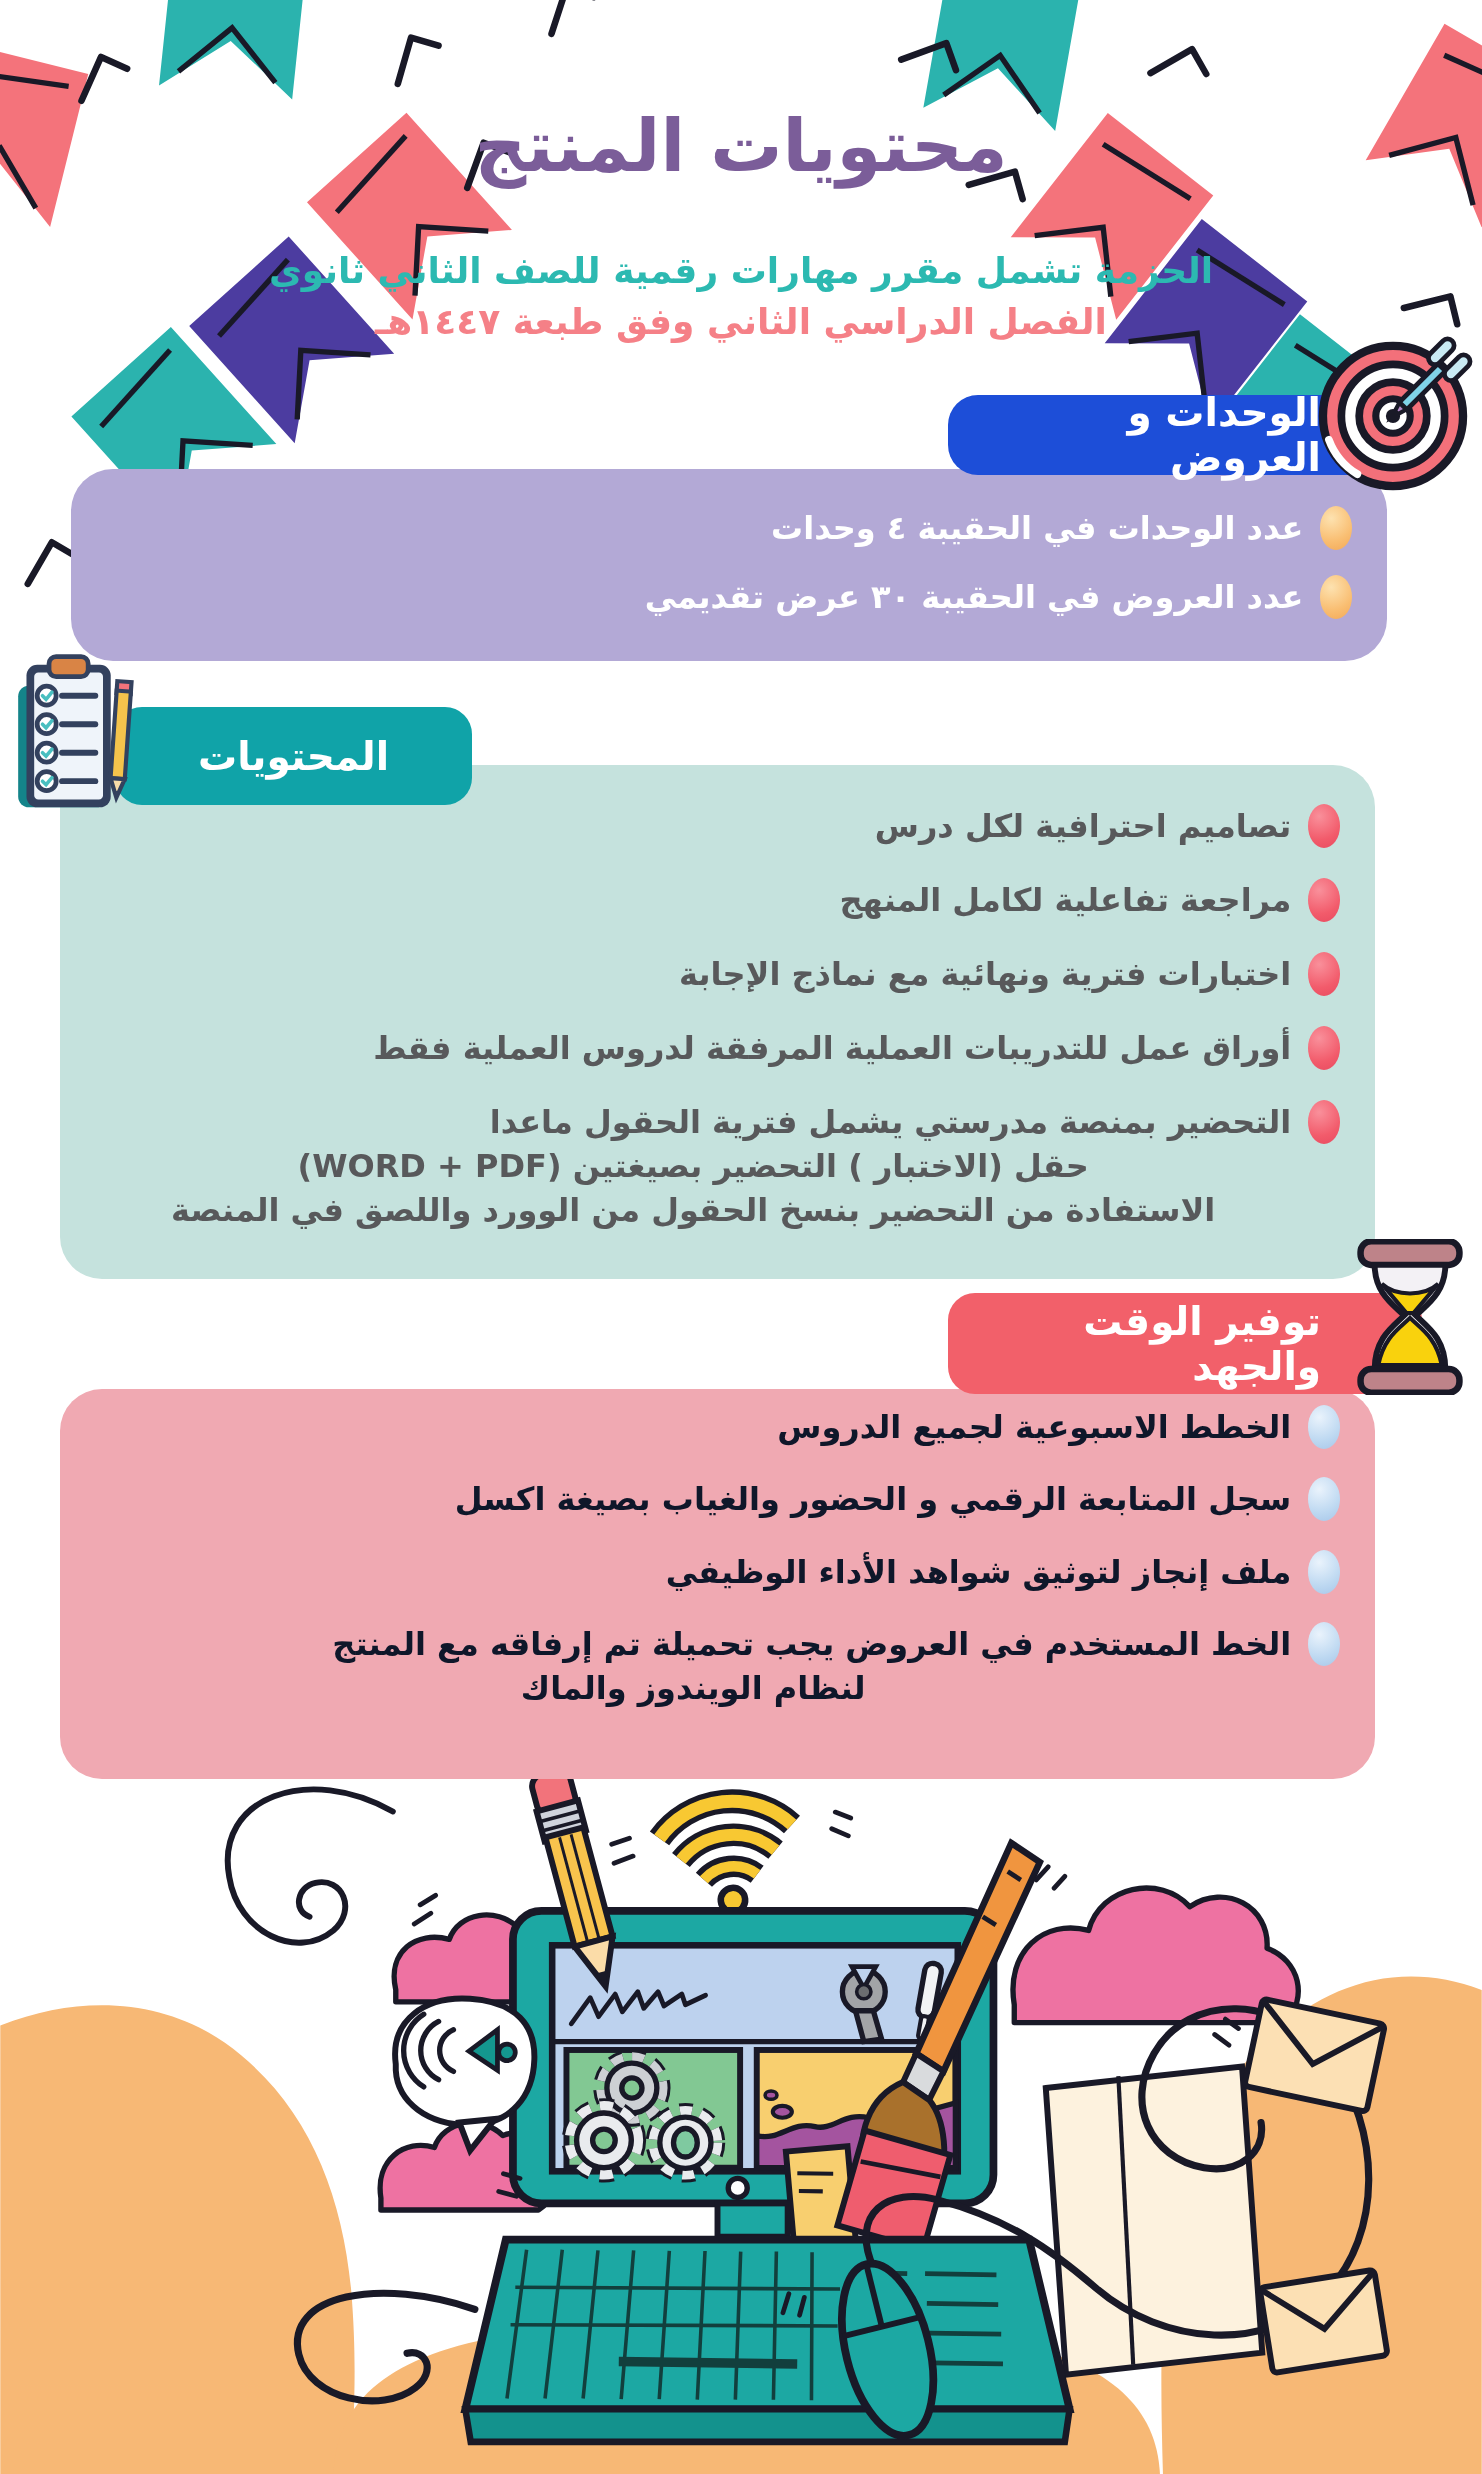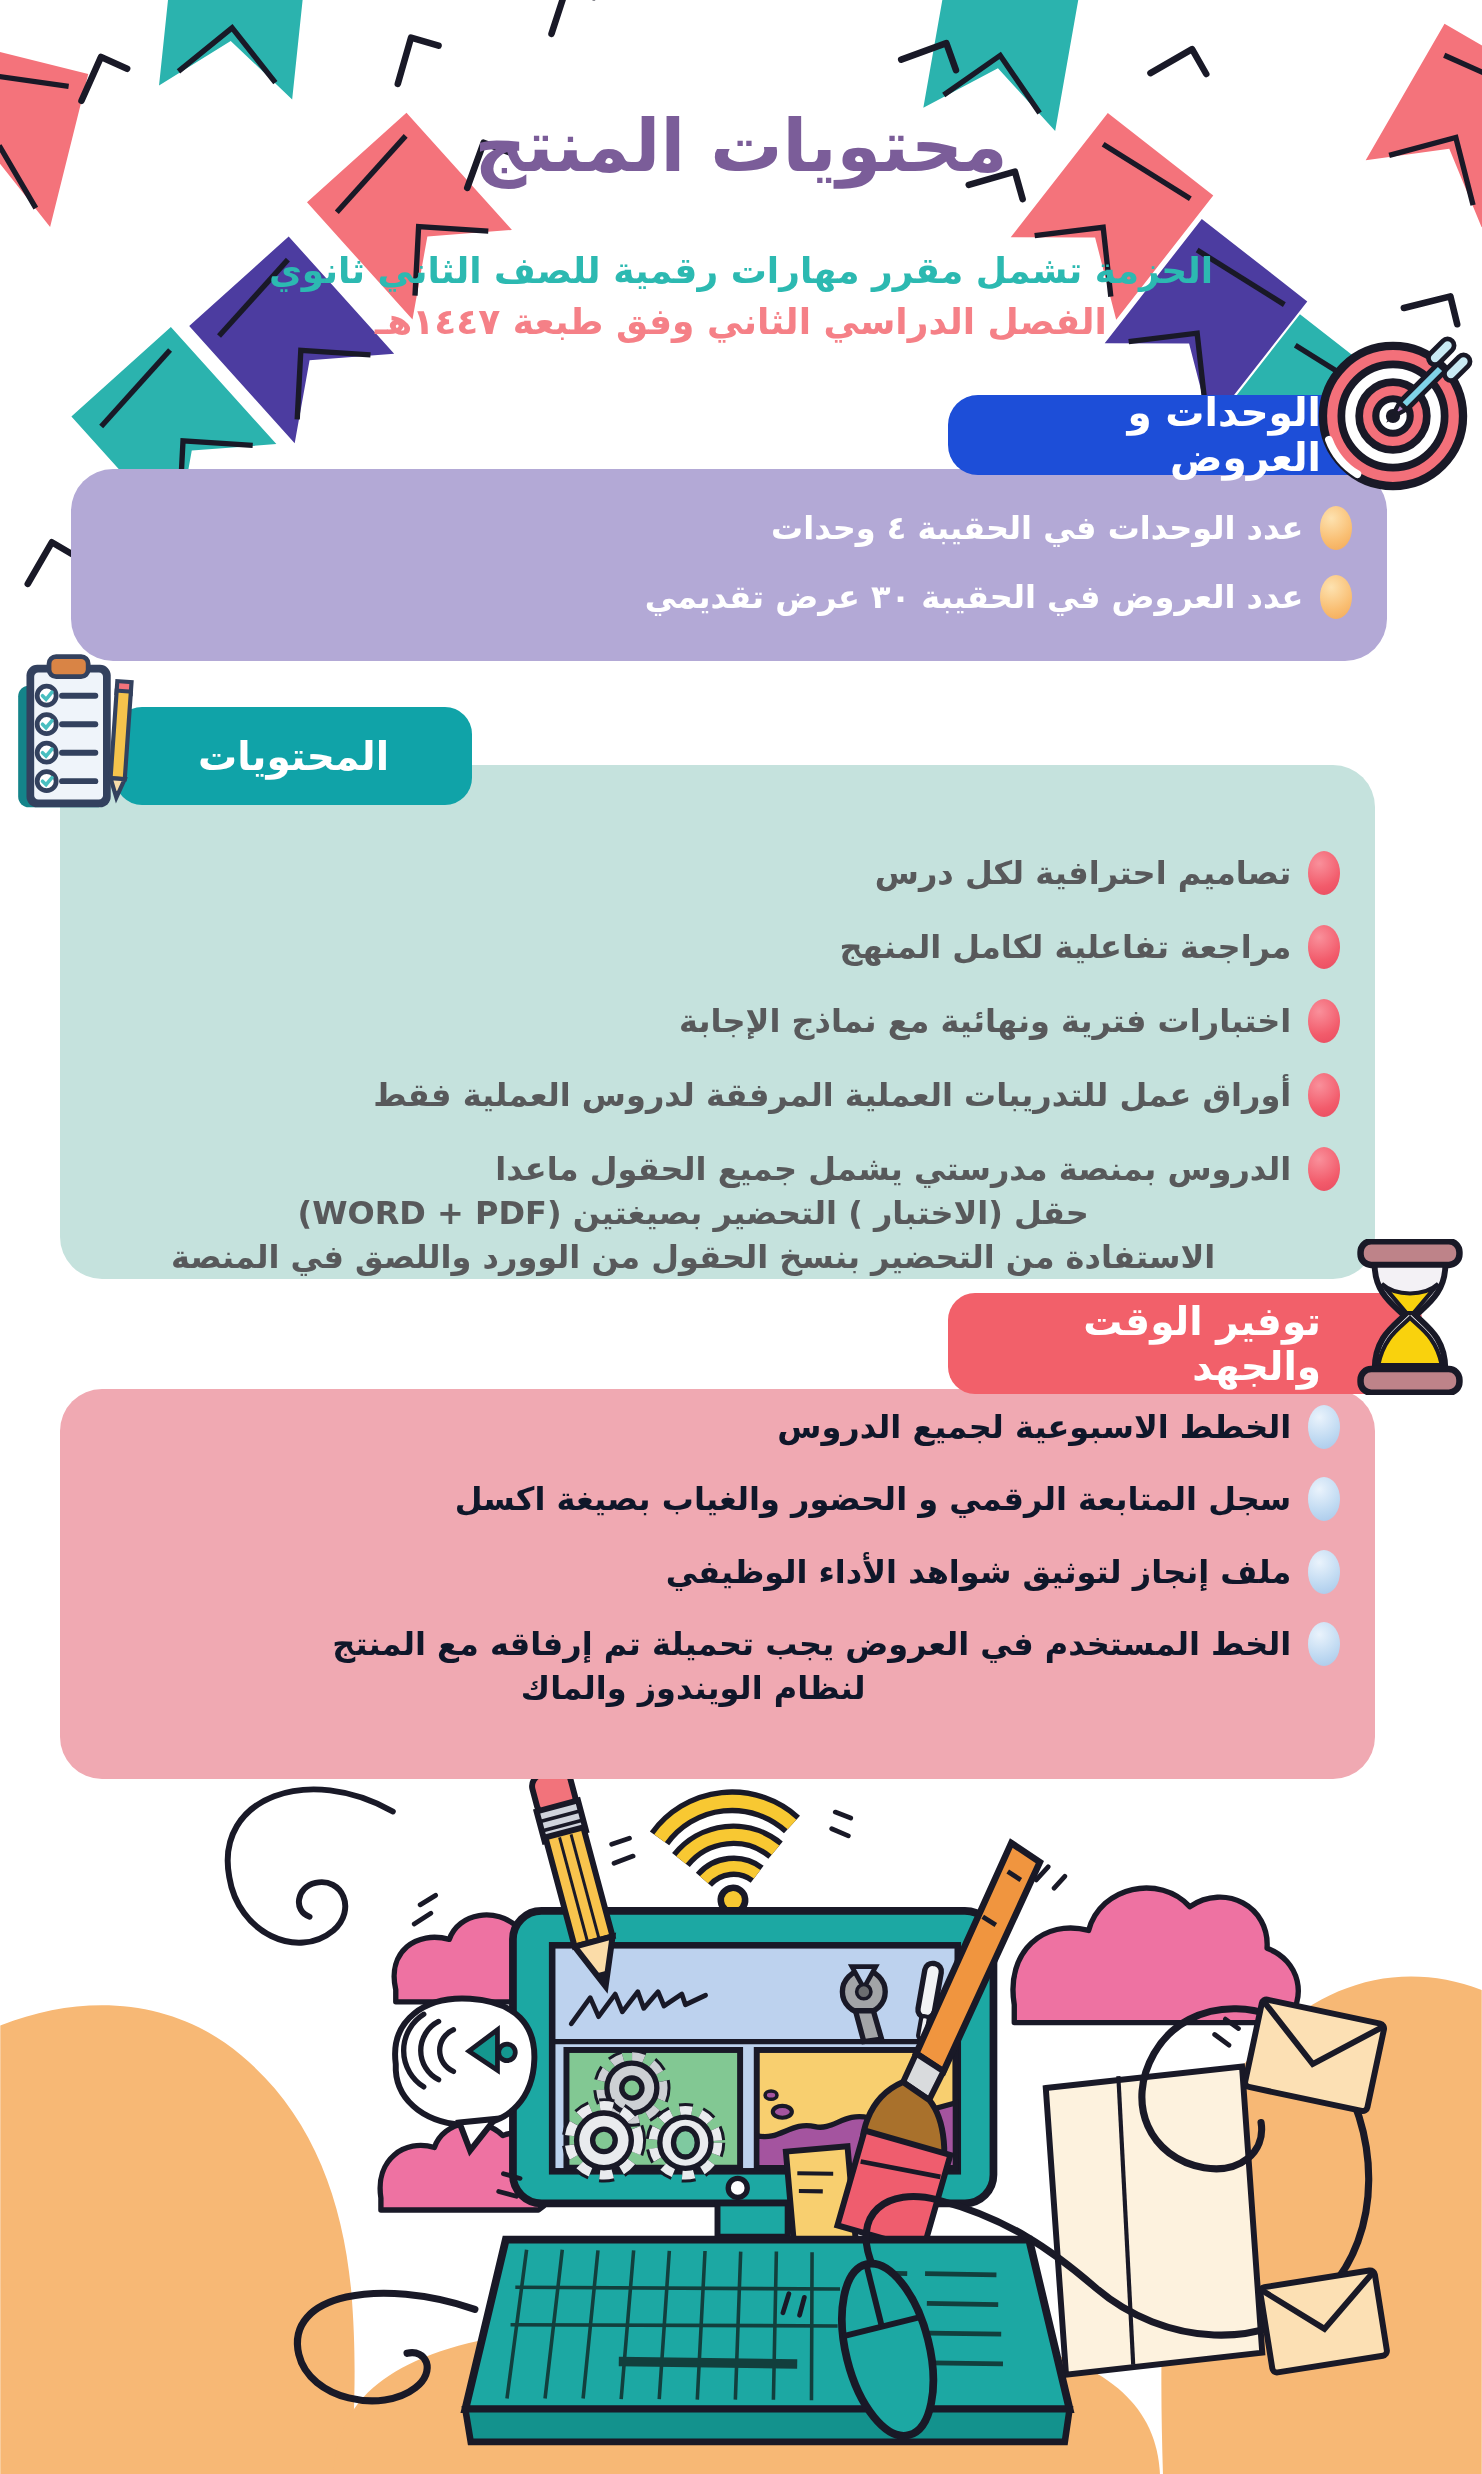--- a/index.html
+++ b/index.html
@@ -17,21 +17,21 @@
   .hdr{display:flex;align-items:center;justify-content:center;color:#fff;font-size:39px;
        font-weight:700;z-index:3;}
   .hdr1{left:948px;top:395px;width:474px;height:80px;background:#1d4ed8;border-radius:30px;
         padding-left:18px;box-sizing:border-box;padding-right:101px;}
   .hdr2{left:115px;top:707px;width:357px;height:98px;background:#10A3A8;border-radius:27px;}
   .hdr3{left:948px;top:1293px;width:474px;height:101px;background:#F2606A;border-radius:27px;
         box-sizing:border-box;padding-right:101px;}
   
   .box{z-index:2;border-radius:42px;box-sizing:border-box;display:flex;flex-direction:column;}
   .box1{left:58px;top:469px;width:1316px;height:192px;background:#B3A9D6;padding:37px 35px 0;gap:25px;margin-left:13px;}
-  .box2{left:60px;top:765px;width:1315px;height:514px;background:#C5E2DD;padding:39px 35px 0;gap:30px;justify-content:flex-end;}
+  .box2{left:60px;top:765px;width:1315px;height:514px;background:#C5E2DD;padding:39px 35px 0;gap:30px;}
   .box3{left:60px;top:1389px;width:1315px;height:390px;background:#F0A9B2;padding:15.5px 35px 0;gap:28.6px;}
   .row{display:flex;align-items:flex-start;gap:16.7px;}
   .dot{flex:0 0 auto;width:32px;height:44px;border-radius:50%;}
   .dot.o{background:radial-gradient(circle at 35% 28%,#FDE2B0,#F9BE72 60%,#F3A855);}
   .dot.r{background:radial-gradient(circle at 35% 28%,#F9909B,#F25B6B 62%,#E84A5F);}
   .dot.b{background:radial-gradient(circle at 35% 28%,#EAF3FC,#BDD8F1 62%,#A6C6E9);}
   .txt{font-size:32px;line-height:44px;font-weight:700;}
   .box1 .txt{color:#FFFFFF;}
   .box2 .txt{color:#58595B;}
   .box3 .txt{color:#0f172a;}
@@ -151,21 +151,21 @@
       <span class="dot r"></span>
       <div class="txt">اختبارات فترية ونهائية مع نماذج الإجابة</div>
     </div>
     <div class="row">
       <span class="dot r"></span>
       <div class="txt">أوراق عمل للتدريبات العملية المرفقة لدروس العملية فقط</div>
     </div>
     <div class="row">
       <span class="dot r"></span>
       <div class="txtwrap">
-        <div class="txt">الدروس بمنصة مدرستي يشمل جميع الحقول ماعدا</div>
+        <div class="txt">التحضير بمنصة مدرستي يشمل فترية الحقول ماعدا</div>
         <div class="txt center">حقل (الاختبار ) التحضير بصيغتين (WORD + PDF)</div>
         <div class="txt center">الاستفادة من التحضير بنسخ الحقول من الوورد واللصق في المنصة</div>
       </div>
     </div>
   </div>
 
   <svg class="abs z4" style="left:1357px;top:1239px;" width="106" height="156" viewBox="0 0 180 265">
     <rect x="6" y="4" width="168" height="40" rx="18" fill="#BE8389" stroke="#191927" stroke-width="11"></rect>
     <path d="M30,44 C30,92 62,112 80,130 C62,148 30,168 30,221 L150,221 C150,168 118,148 100,130
              C118,112 150,92 150,44 Z" fill="#F3F1F5" stroke="#191927" stroke-width="10"></path>

